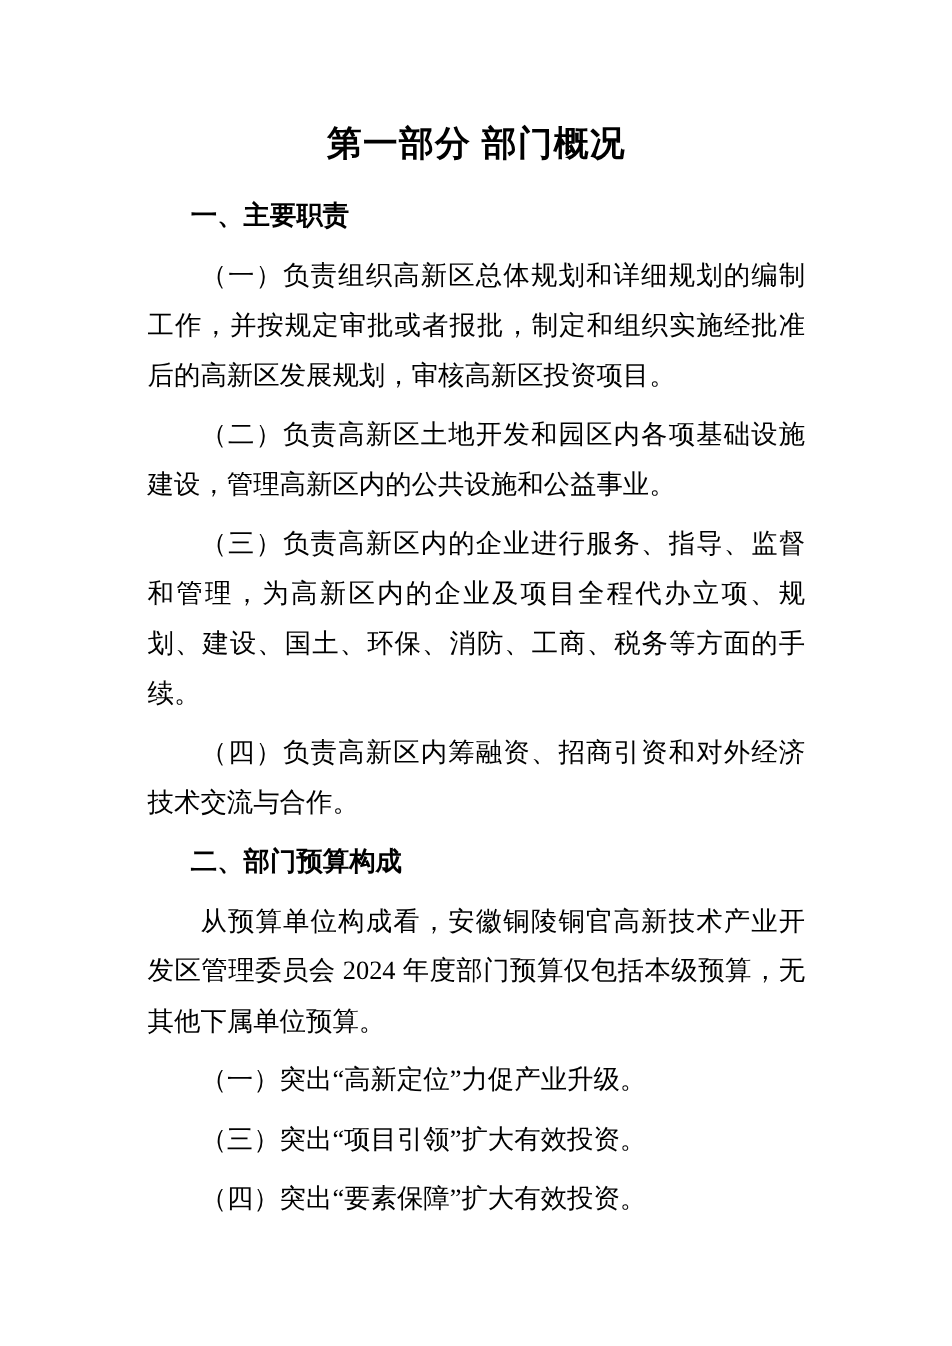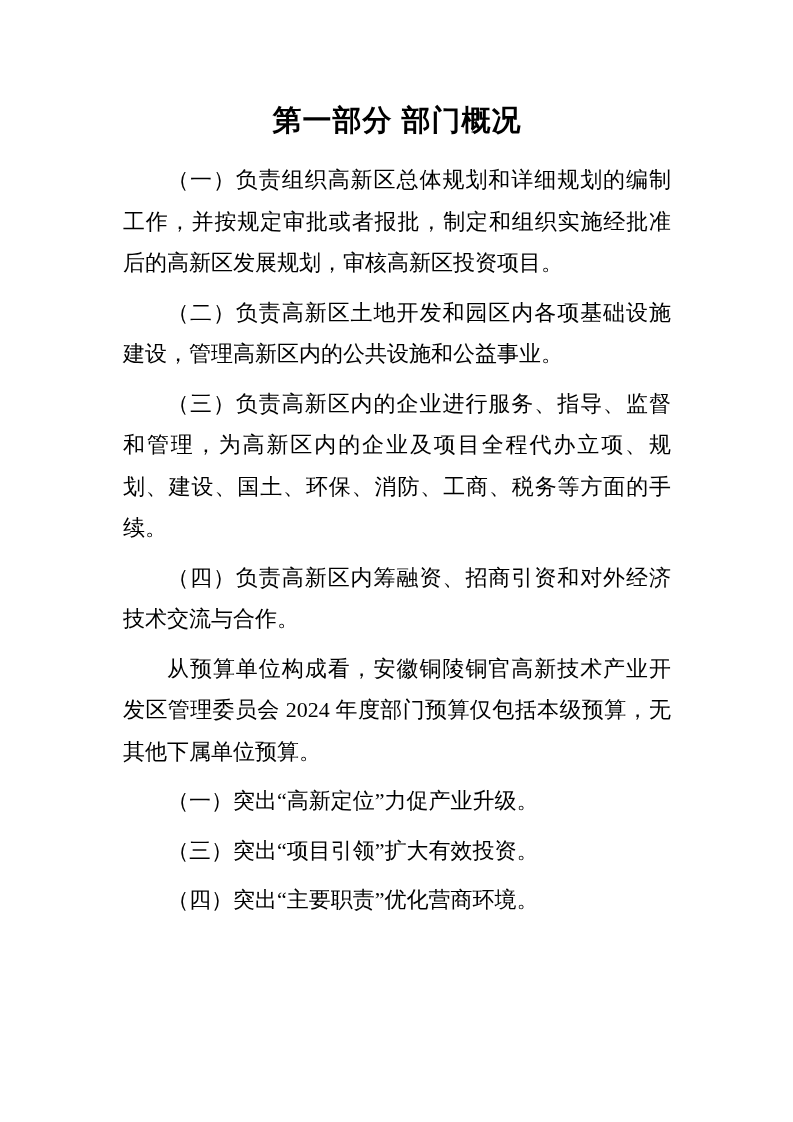--- a/index.html
+++ b/index.html
@@ -48,24 +48,26 @@
     margin: 8px;
   }
 </style>
 </head>
 <body>
 
 <div class="page">
 
   <h1 class="doc-title">第一部分  部门概况</h1>
 
+  <h2 class="section-heading">一、主要职责</h2>
   <p class="para">（一）负责组织高新区总体规划和详细规划的编制工作，并按规定审批或者报批，制定和组织实施经批准后的高新区发展规划，审核高新区投资项目。</p>
   <p class="para">（二）负责高新区土地开发和园区内各项基础设施建设，管理高新区内的公共设施和公益事业。</p>
   <p class="para">（三）负责高新区内的企业进行服务、指导、监督和管理，为高新区内的企业及项目全程代办立项、规划、建设、国土、环保、消防、工商、税务等方面的手续。</p>
   <p class="para">（四）负责高新区内筹融资、招商引资和对外经济技术交流与合作。</p>
 
+  <h2 class="section-heading">二、部门预算构成</h2>
   <p class="para">从预算单位构成看，安徽铜陵铜官高新技术产业开发区管理委员会 2024 年度部门预算仅包括本级预算，无其他下属单位预算。</p>
 
   <p class="para">（一）突出“高新定位”力促产业升级。</p>
   <p class="para">（三）突出“项目引领”扩大有效投资。</p>
-  <p class="para">（四）突出“主要职责”优化营商环境。</p>
+  <p class="para">（四）突出“要素保障”扩大有效投资。</p>
 
 </div>
 
 </body></html>

